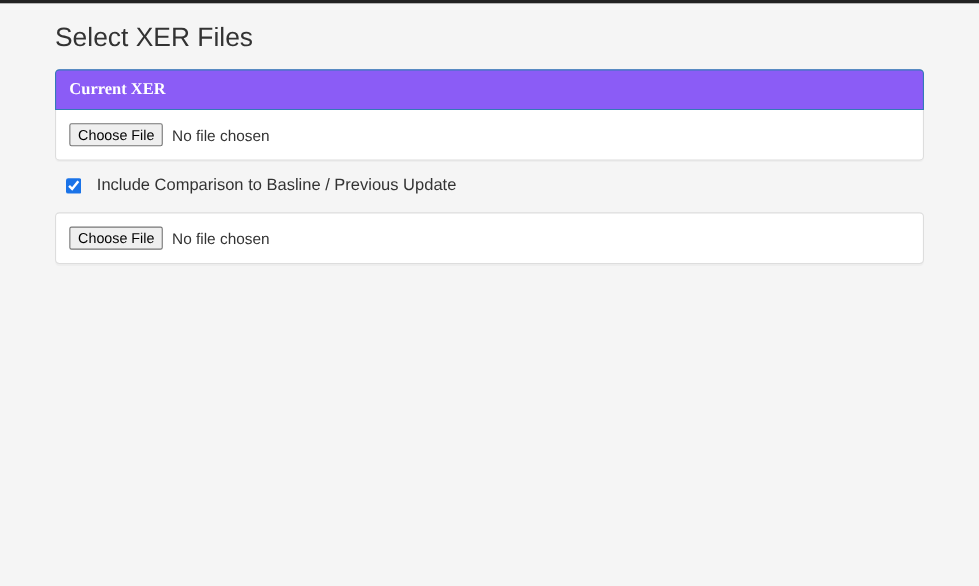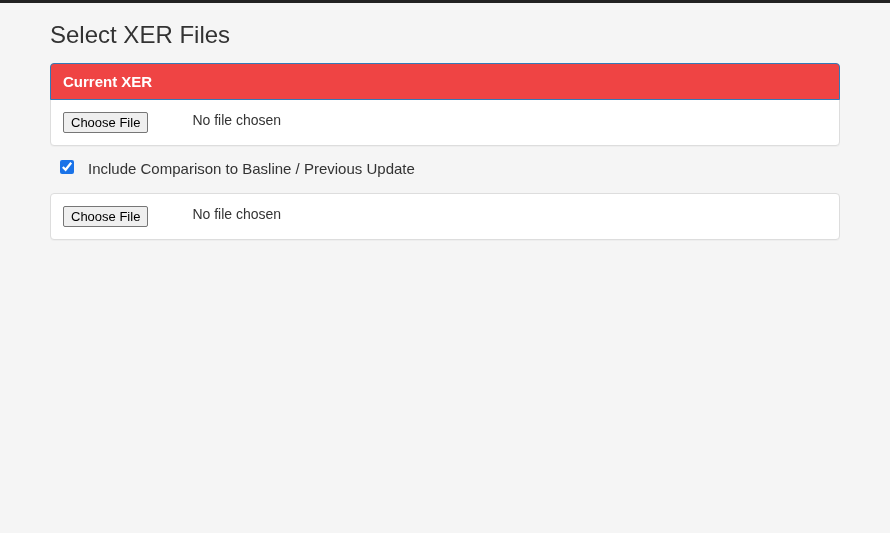--- a/index.html
+++ b/index.html
@@ -29,54 +29,54 @@
       margin: 6px 0 14px 0;
     }
     .panel {
       background: #fff;
       border: 1px solid #ddd;
       border-radius: 4px;
       margin-bottom: 14px;
       box-shadow: 0 1px 1px rgba(0,0,0,0.03);
     }
     .panel-heading {
-      background: #ef4444;
+      background: #8b5cf6;
       color: #fff;
       font-weight: 700;
       font-size: 15px;
       padding: 9px 12px;
       border-top-left-radius: 4px;
       border-top-right-radius: 4px;
       border: 1px solid #337ab7;
       margin: -1px -1px 0 -1px;
+      font-family: Liberation Serif, serif;
     }
     .panel-body {
       padding: 12px;
     }
     .file-row {
       display: flex;
-      align-items: flex-start;
+      align-items: center;
       gap: 8px;
     }
     .choose-btn {
       font: 13px Arial, sans-serif;
       padding: 2px 7px;
       background: #efefef;
       border: 1px solid #767676;
       border-radius: 2px;
       cursor: pointer;
     }
     .file-status {
       font-size: 14px;
       color: #333;
-      margin-left: 36px;
     }
     .checkbox-row {
       display: flex;
-      align-items: flex-start;
+      align-items: center;
       gap: 14px;
       margin: 6px 0 16px 10px;
       font-size: 15px;
       color: #333;
     }
     .cb {
       width: 14px;
       height: 14px;
       accent-color: #1a73e8;
     }

